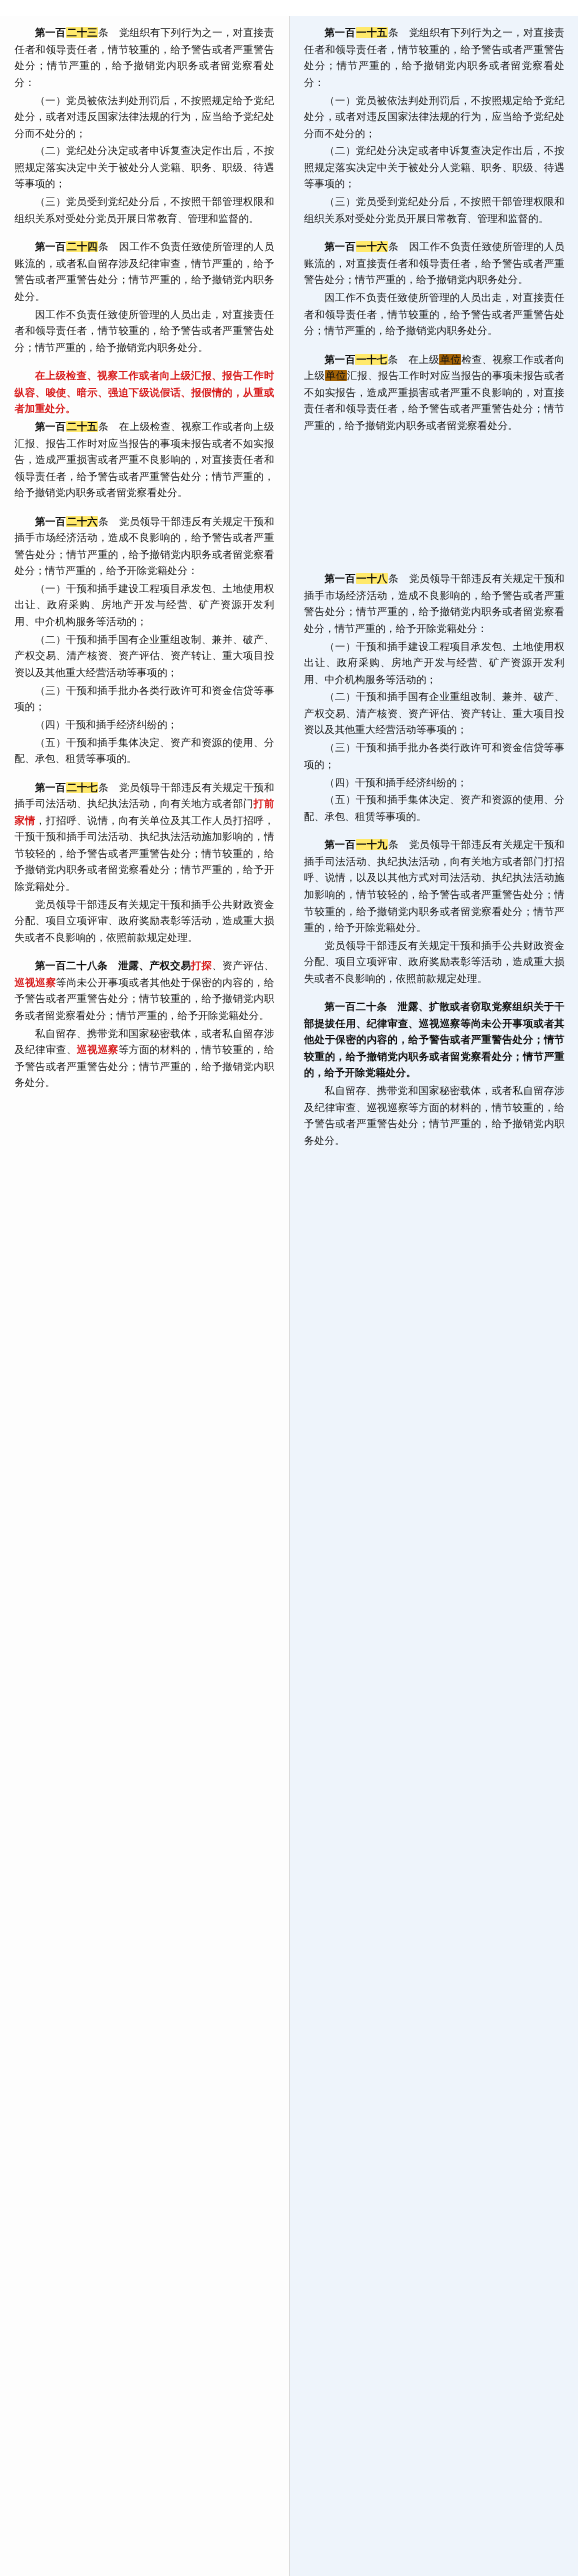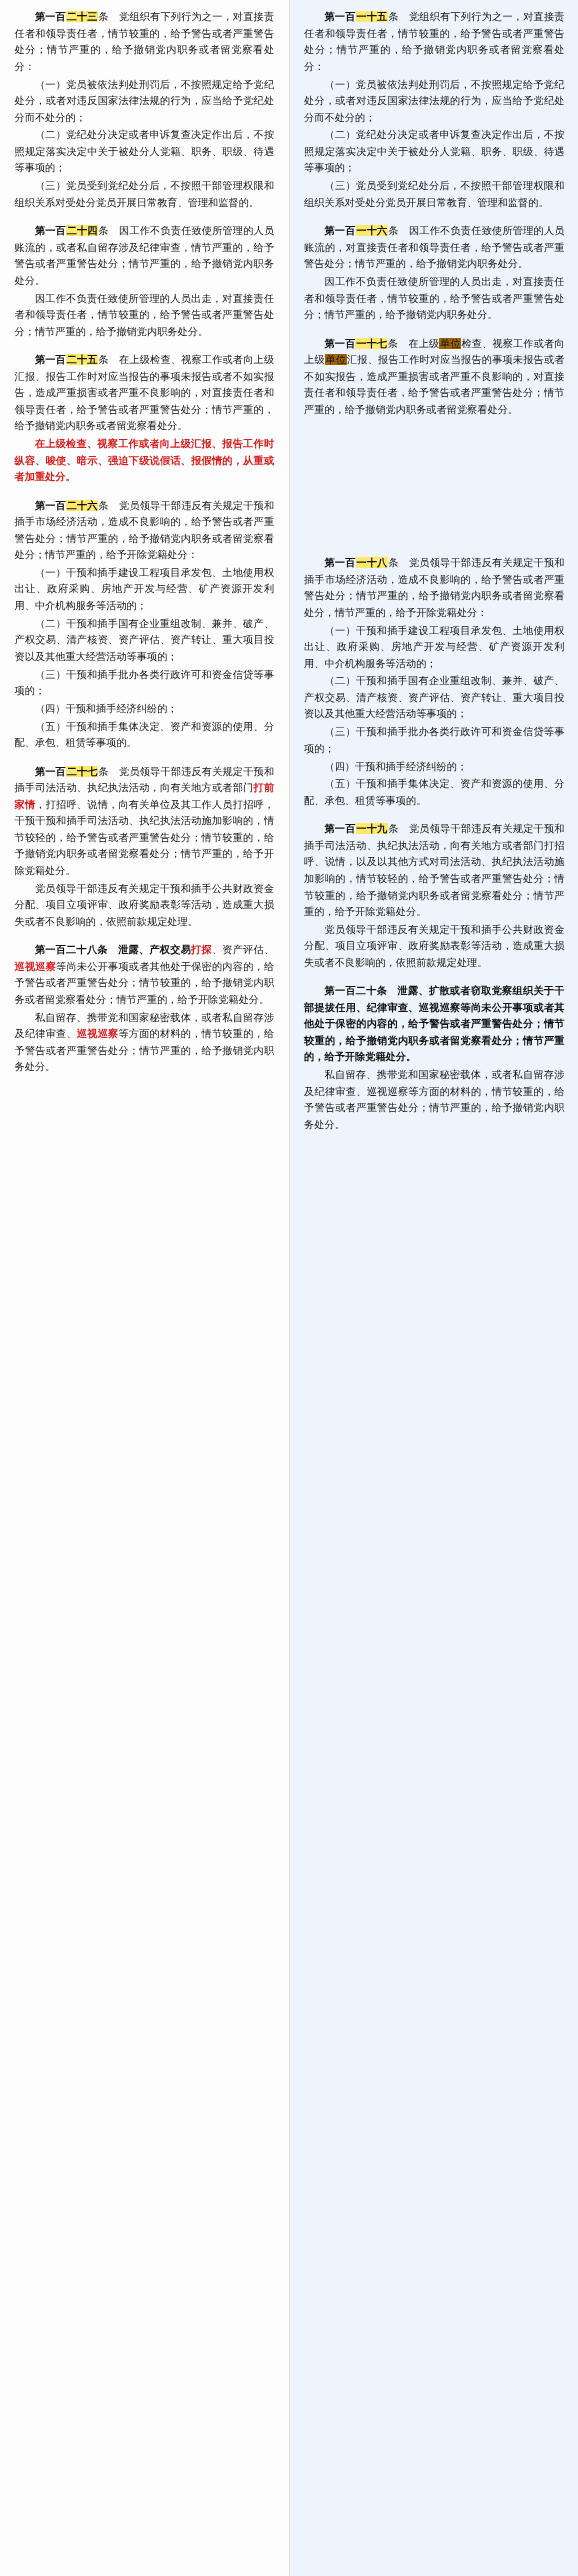--- a/index.html
+++ b/index.html
@@ -14,20 +14,21 @@
   .page {
     width: 579px;
     min-height: 2576px;
     display: flex;
     flex-direction: row;
     align-items: stretch;
   }
   .col {
     width: 349px;
     padding: 9.2px 14.5px 20px 14.5px;
+    margin-top: 16px;
   }
   .col-left {
     background: #fdfdfd;
     border-right: 0.7px solid #dcdcdc;
   }
   .col-right {
     background: #eef4fb;
   }
   .article {
     margin-bottom: 12px;
@@ -75,22 +76,22 @@
       <p class="para">（二）党纪处分决定或者申诉复查决定作出后，不按照规定落实决定中关于被处分人党籍、职务、职级、待遇等事项的；</p>
       <p class="para">（三）党员受到党纪处分后，不按照干部管理权限和组织关系对受处分党员开展日常教育、管理和监督的。</p>
     </div>
 
     <div class="article">
       <p class="para first"><span class="art-head">第一百</span><span class="hl-strong">二十四</span><span>条　因工作不负责任致使所管理的人员账流的，或者私自留存涉及纪律审查，情节严重的，给予警告或者严重警告处分；情节严重的，给予撤销党内职务处分。</span></p>
       <p class="para">因工作不负责任致使所管理的人员出走，对直接责任者和领导责任者，情节较重的，给予警告或者严重警告处分；情节严重的，给予撤销党内职务处分。</p>
     </div>
 
     <div class="article">
+      <p class="para redtext">在上级检查、视察工作或者向上级汇报、报告工作时纵容、唆使、暗示、强迫下级说假话、报假情的，从重或者加重处分。</p>
       <p class="para first"><span class="art-head">第一百</span><span class="hl-strong">二十五</span><span>条　在上级检查、视察工作或者向上级汇报、报告工作时对应当报告的事项未报告或者不如实报告，造成严重损害或者严重不良影响的，对直接责任者和领导责任者，给予警告或者严重警告处分；情节严重的，给予撤销党内职务或者留党察看处分。</span></p>
-      <p class="para redtext">在上级检查、视察工作或者向上级汇报、报告工作时纵容、唆使、暗示、强迫下级说假话、报假情的，从重或者加重处分。</p>
     </div>
 
     <div class="article">
       <p class="para first"><span class="art-head">第一百</span><span class="hl-strong">二十六</span><span>条　党员领导干部违反有关规定干预和插手市场经济活动，造成不良影响的，给予警告或者严重警告处分；情节严重的，给予撤销党内职务或者留党察看处分；情节严重的，给予开除党籍处分：</span></p>
       <p class="para">（一）干预和插手建设工程项目承发包、土地使用权出让、政府采购、房地产开发与经营、矿产资源开发利用、中介机构服务等活动的；</p>
       <p class="para">（二）干预和插手国有企业重组改制、兼并、破产、产权交易、清产核资、资产评估、资产转让、重大项目投资以及其他重大经营活动等事项的；</p>
       <p class="para">（三）干预和插手批办各类行政许可和资金信贷等事项的；</p>
       <p class="para">（四）干预和插手经济纠纷的；</p>
       <p class="para">（五）干预和插手集体决定、资产和资源的使用、分配、承包、租赁等事项的。</p>
     </div>

